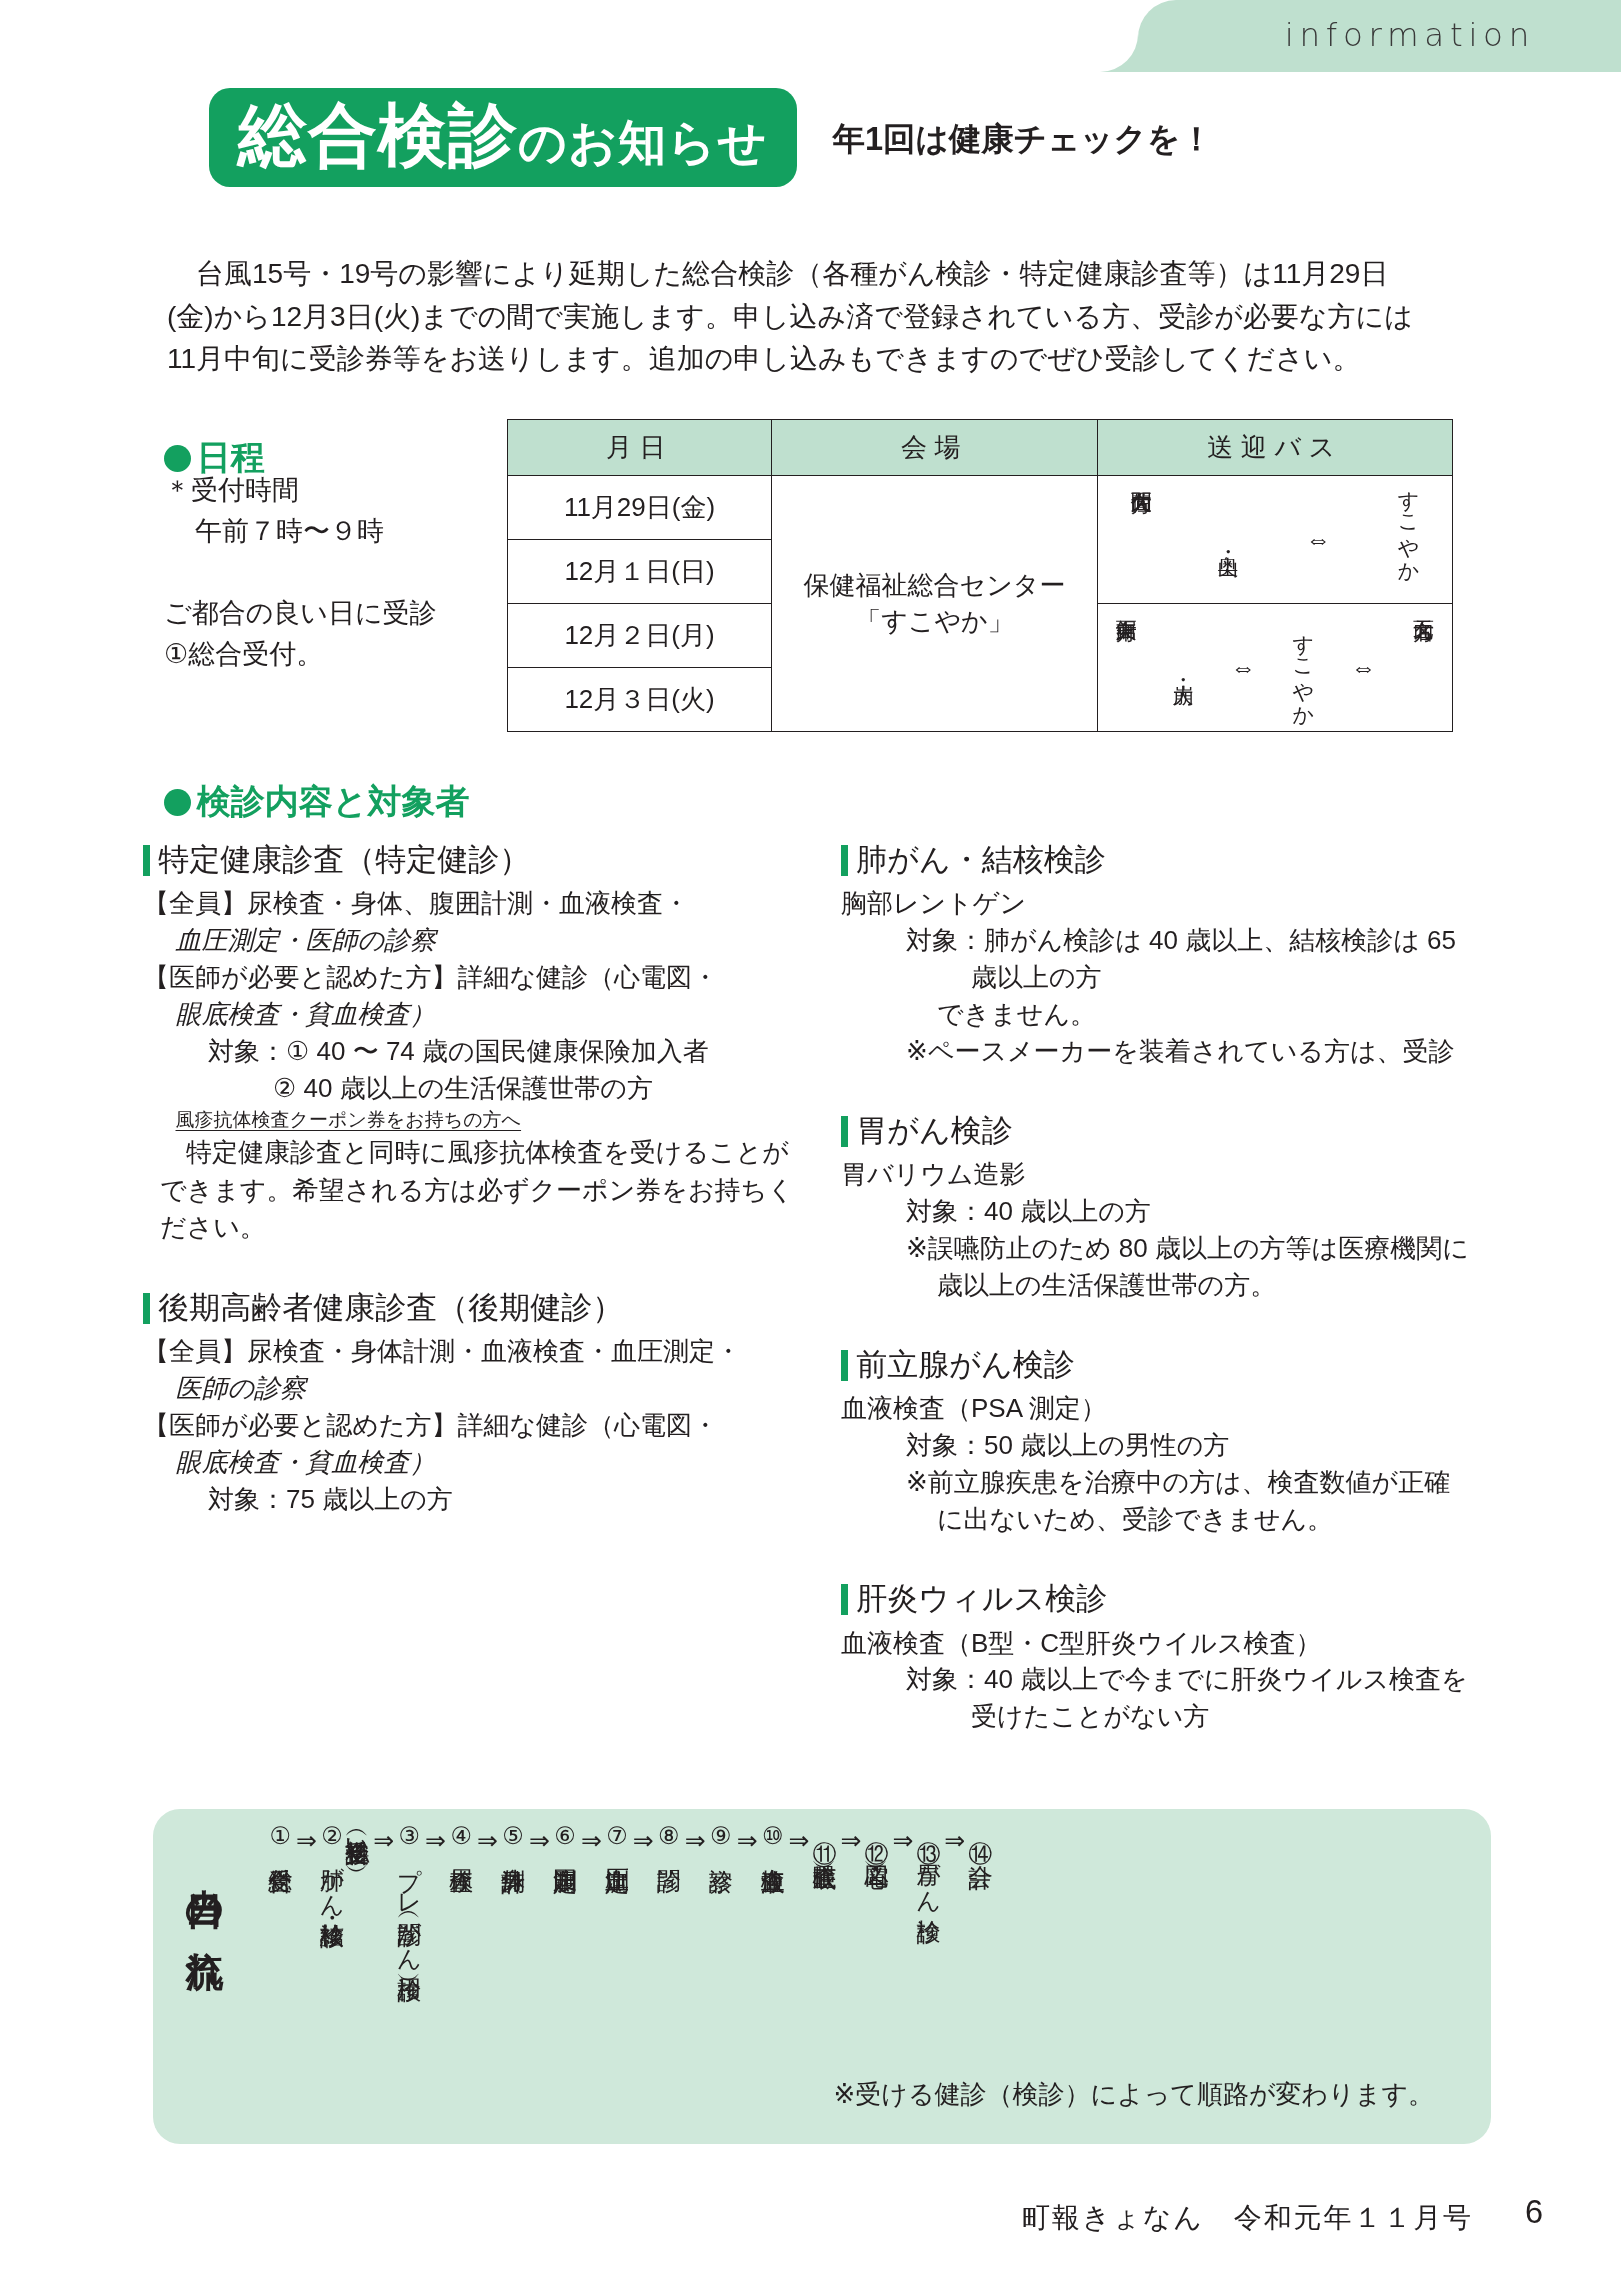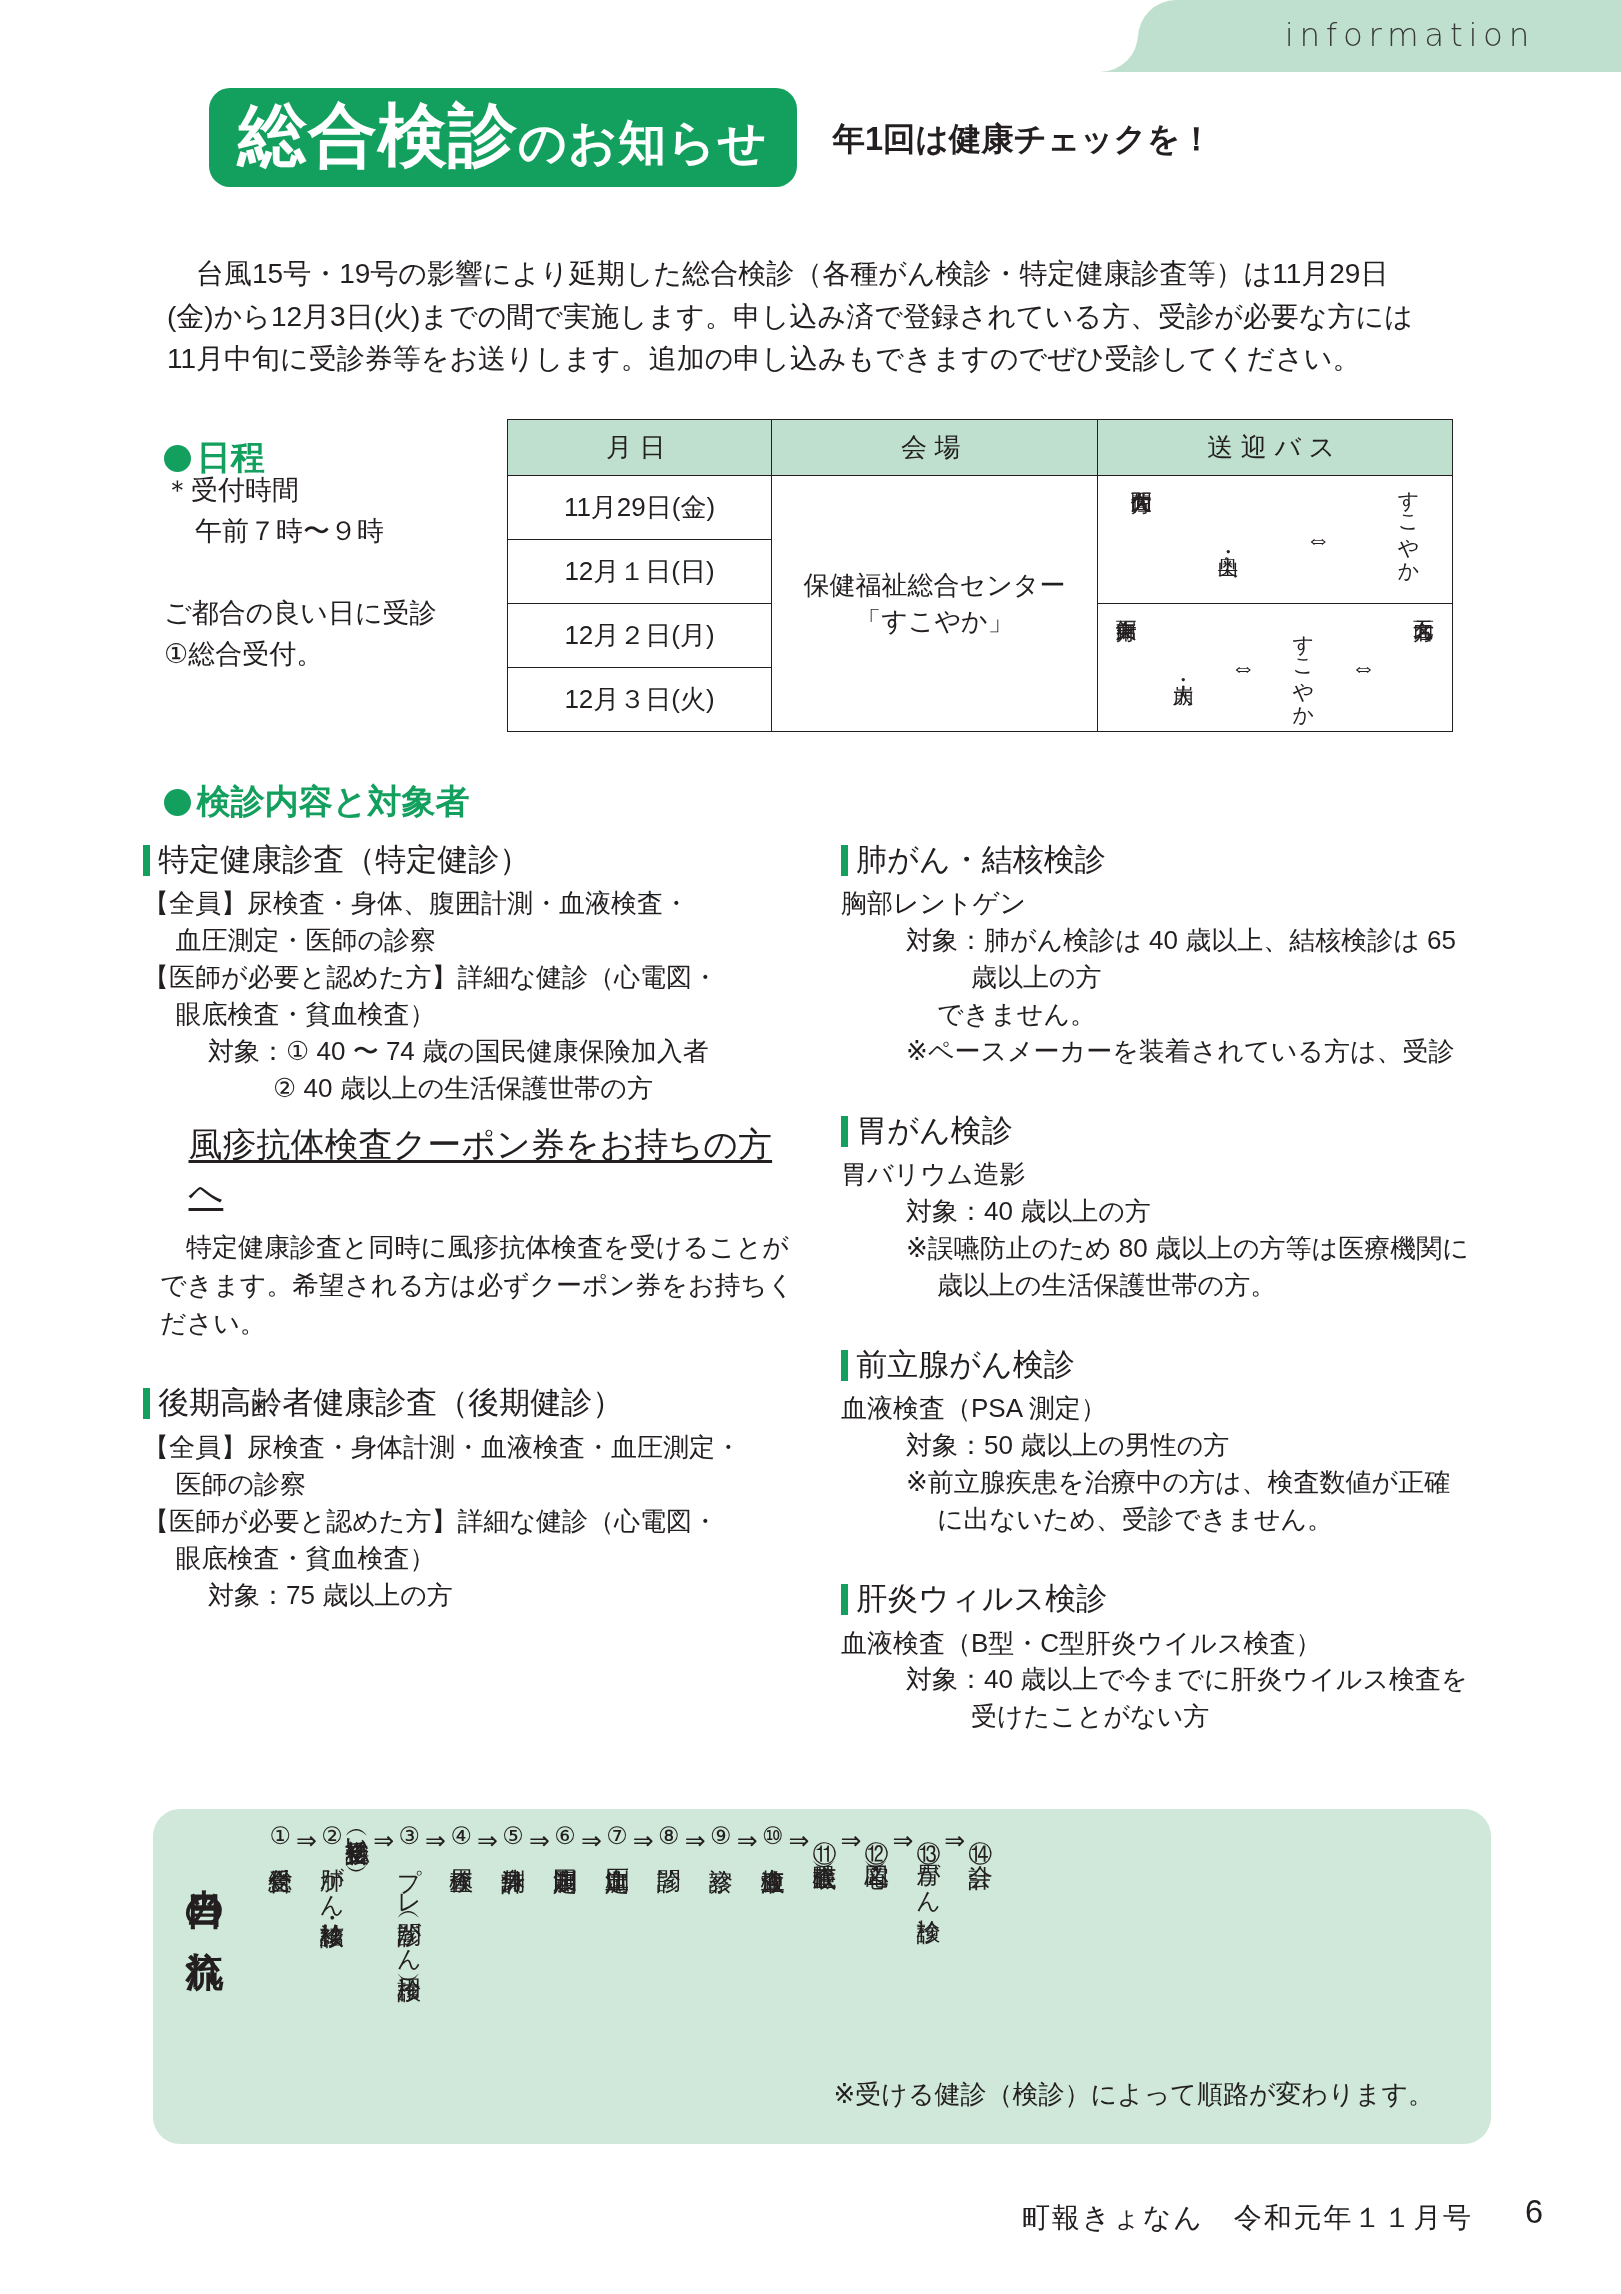--- a/index.html
+++ b/index.html
@@ -216,28 +216,28 @@
     left: 0; top: 3.8px;
     width: 6.7px;
     height: 31px;
     background: #13a05f;
   }
   .body-line {
     font-size: 26px;
     line-height: 1.42;
     margin: 0;
   }
-  .i1 { padding-left: 32.5px; }
+  .i1 { padding-left: 32.5px; font-style: italic; }
   .i2 { padding-left: 65px; }
   .i3 { padding-left: 96px; }
   .i4 { padding-left: 130px; }
   .underline-head {
-    font-size: 34px;
+    font-size: 19px;
     line-height: 1.42;
-    margin: 13px;
+    margin: 0;
     padding-left: 32.5px;
     text-decoration: underline;
     text-underline-offset: 3.8px;
   }
   .blockgap { height: 25px; }
   .blockgap-lg { height: 42px; }
   .para { font-size: 26px; line-height: 1.45; margin: 0; }
 
   
   .flowbox {

